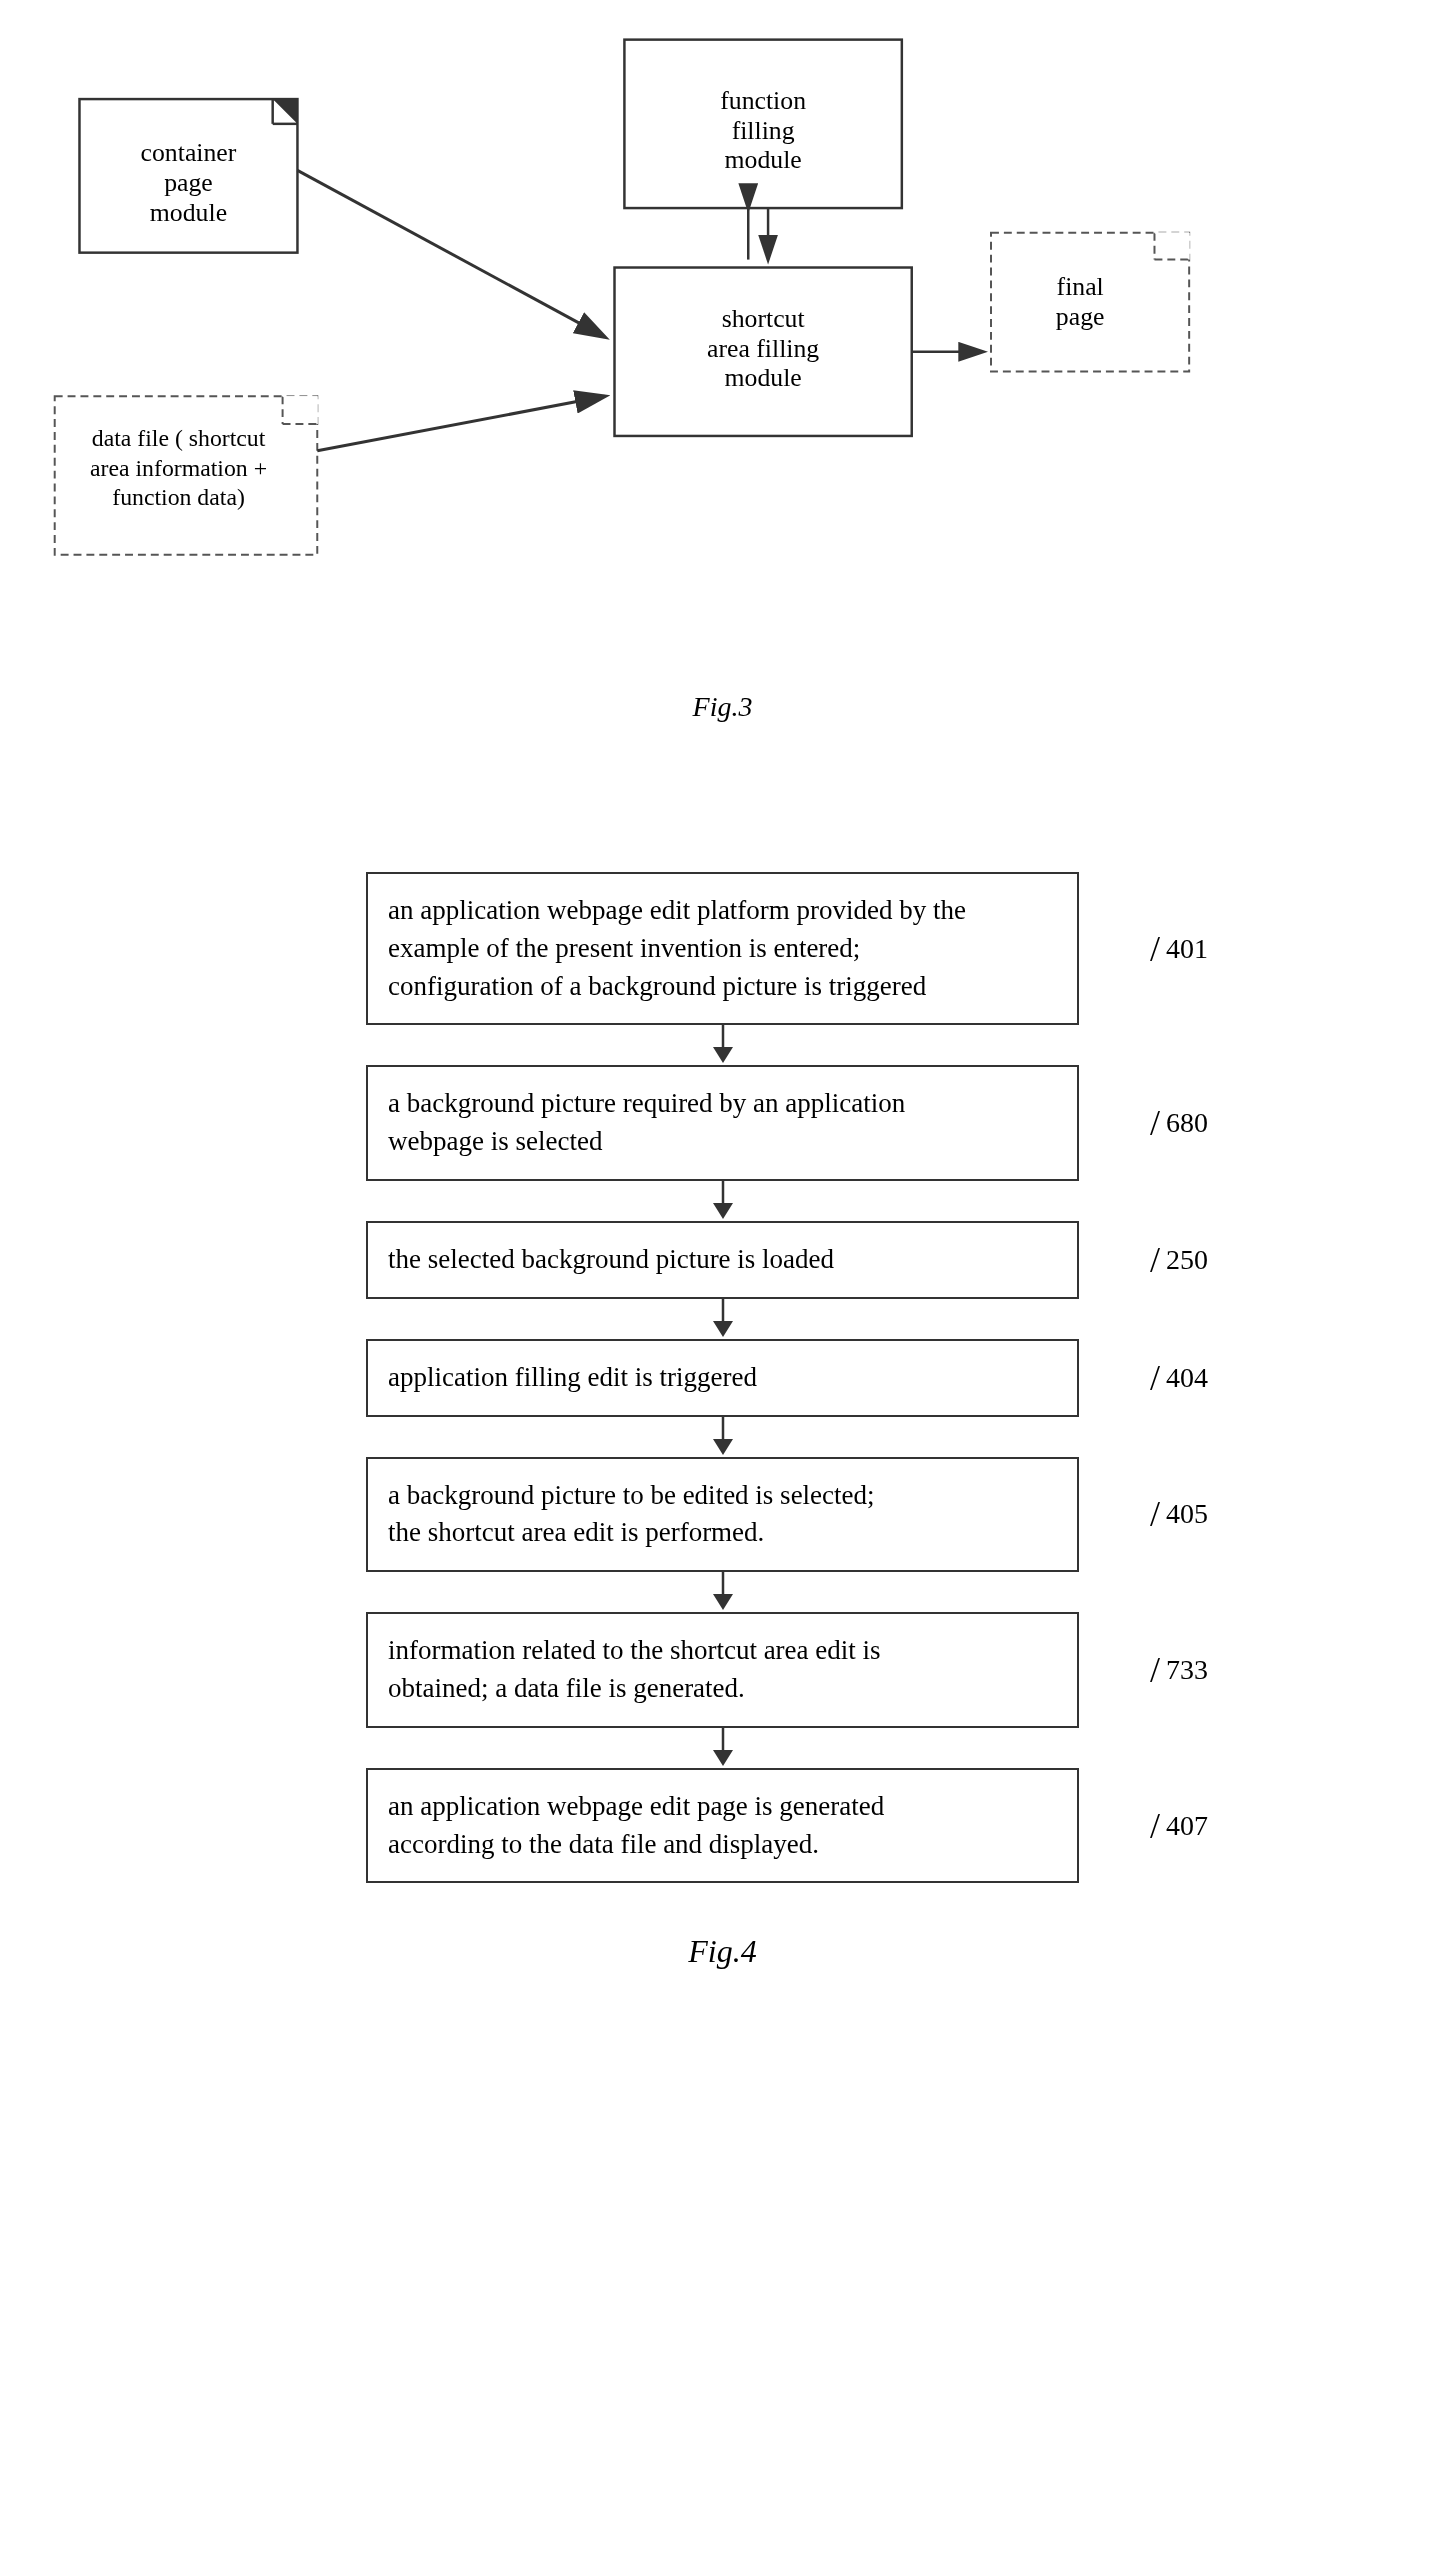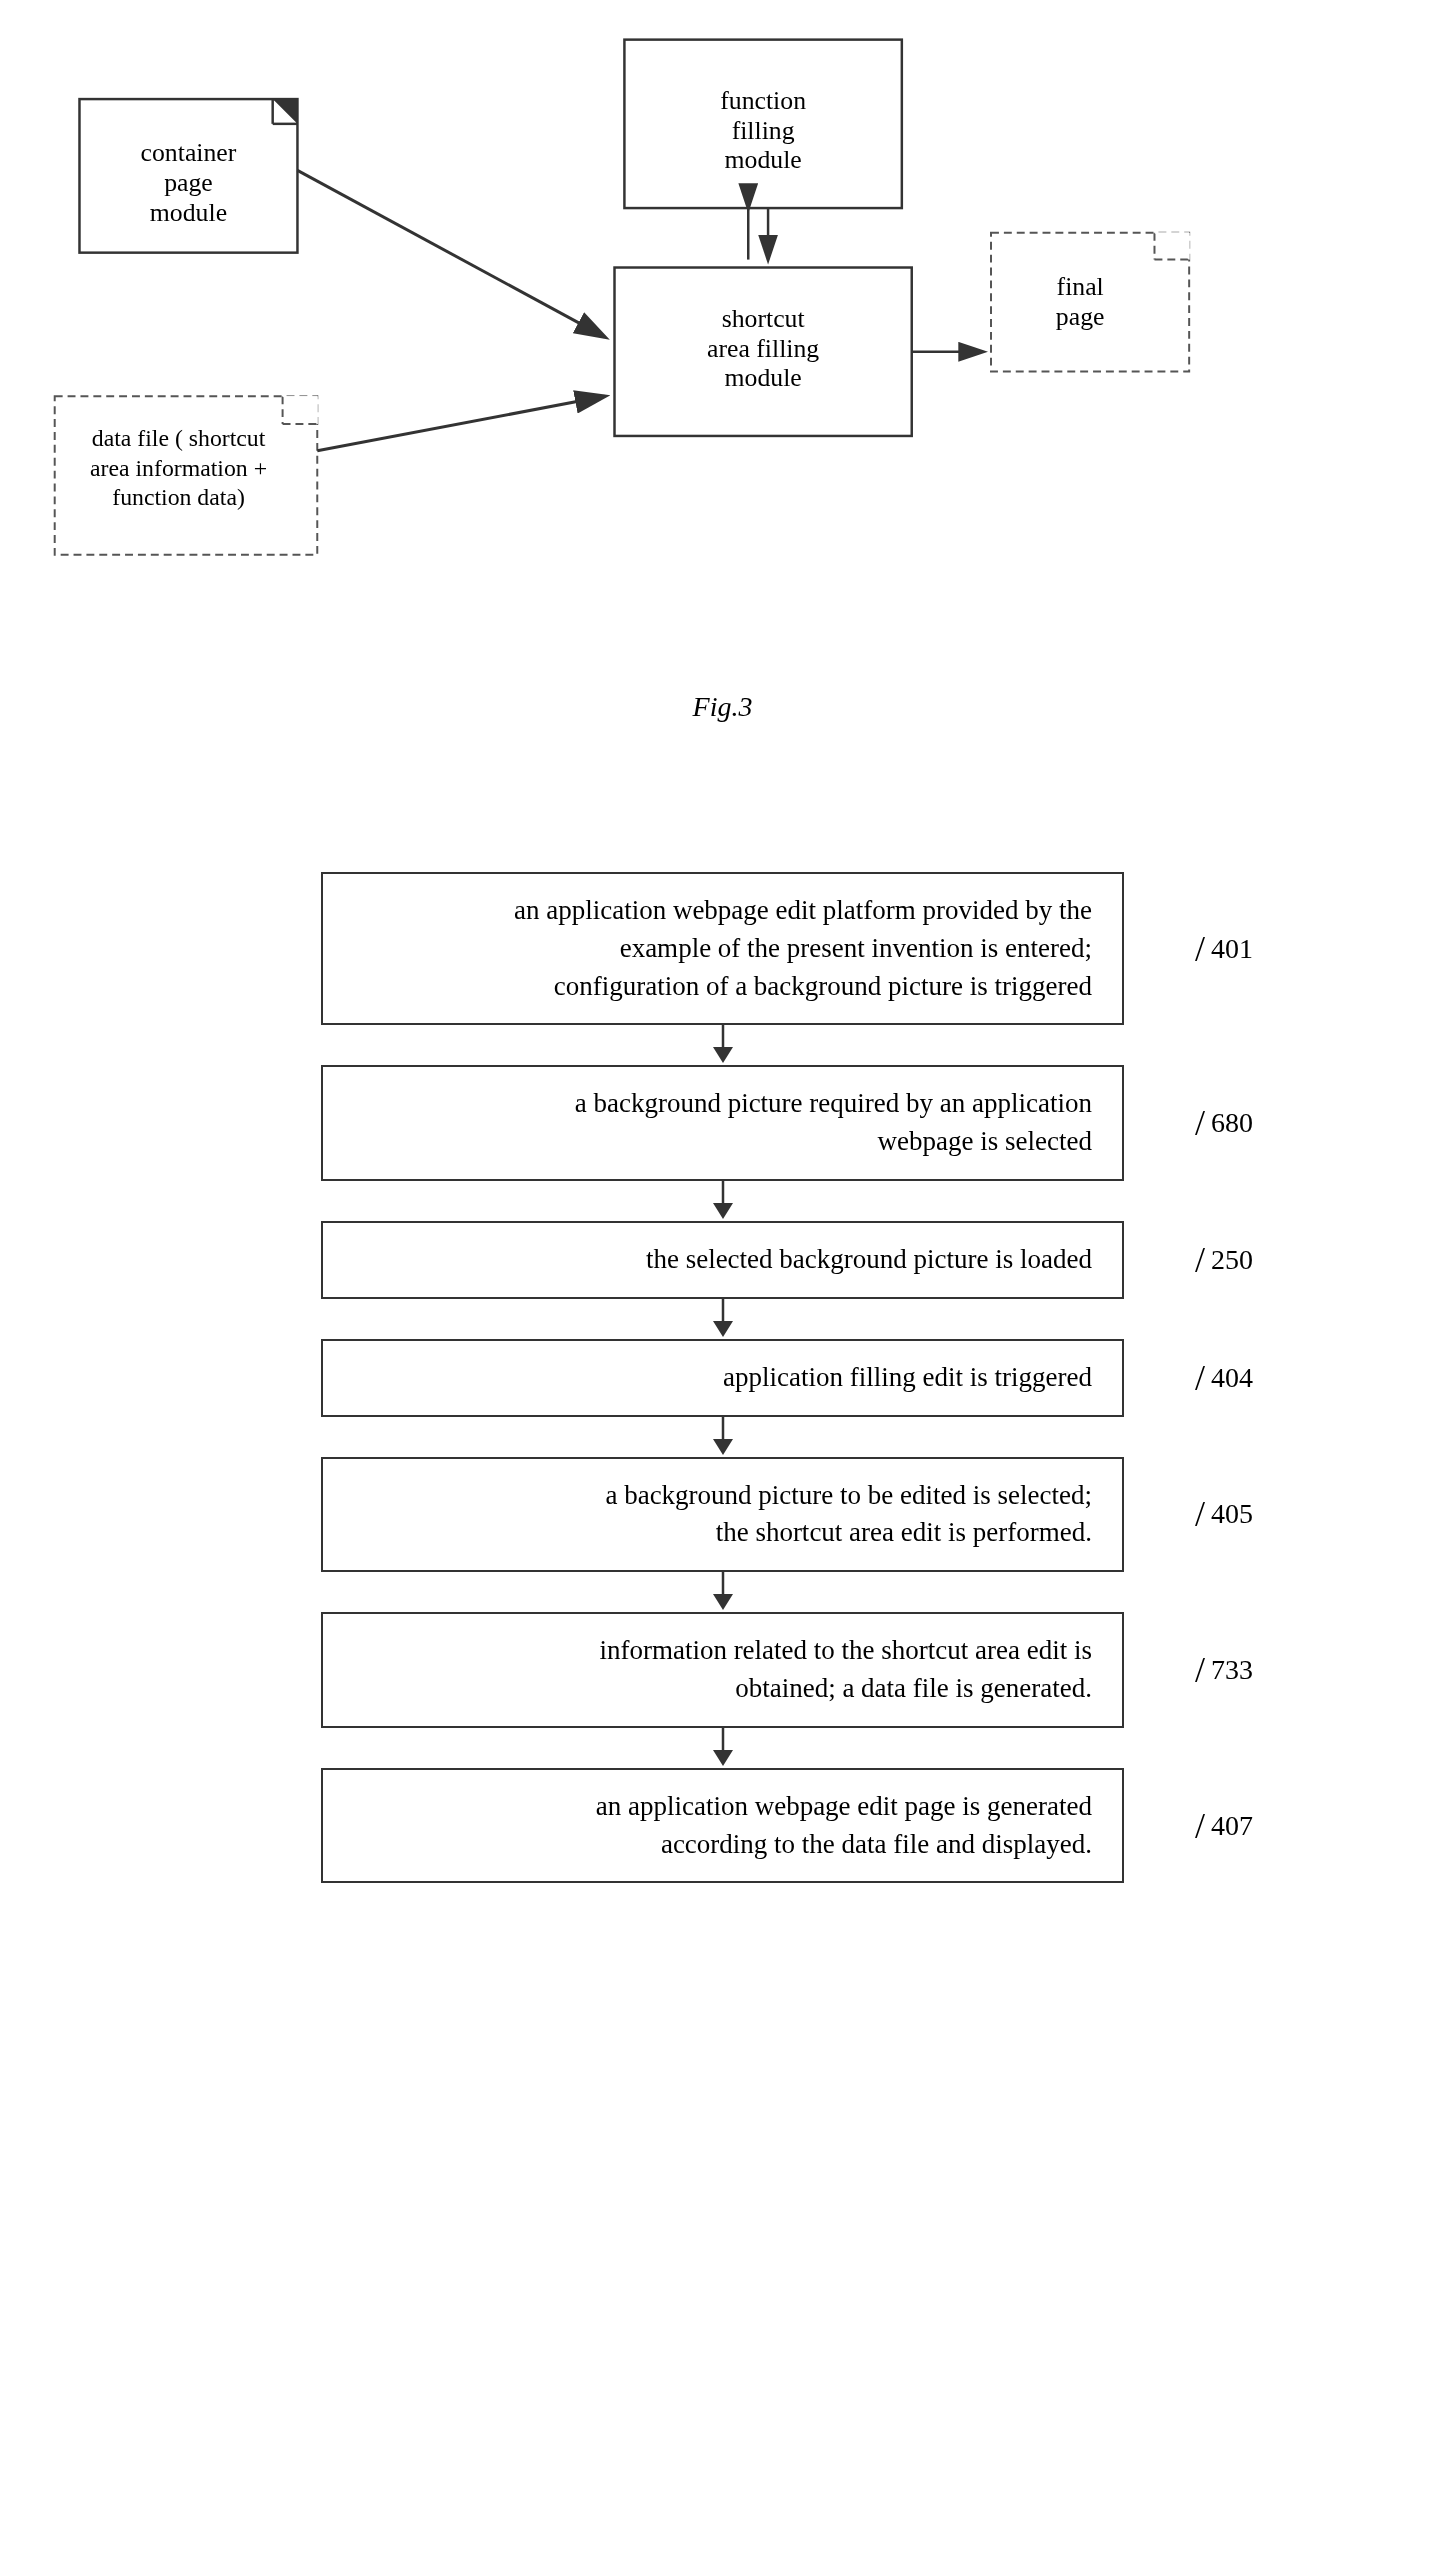--- a/index.html
+++ b/index.html
@@ -70,25 +70,25 @@
     }
 
     .flow-step {
       position: relative;
       display: flex;
       align-items: center;
     }
 
     .flow-box {
       border: 2px solid #333;
-      padding: 18px 30px;
-      text-align: right;
+      padding: 18px 20px;
+      text-align: left;
       font-size: 27px;
       line-height: 1.4;
-      width: 803px;
+      width: 713px;
       background: #fff;
     }
 
     .flow-label {
       position: absolute;
       right: -129px;
       font-size: 28px;
       white-space: nowrap;
       display: flex;
       align-items: center;
@@ -329,16 +329,17 @@
 according to the data file and displayed.</span>
         </div>
         <div class="flow-label">
           <span class="bracket">/</span>
           <span>407</span>
         </div>
       </div>
 
     </div>
 
+    <div class="fig4-caption">Fig.4</div>
   </div>
 
 </div>
 
 
 </body></html>

